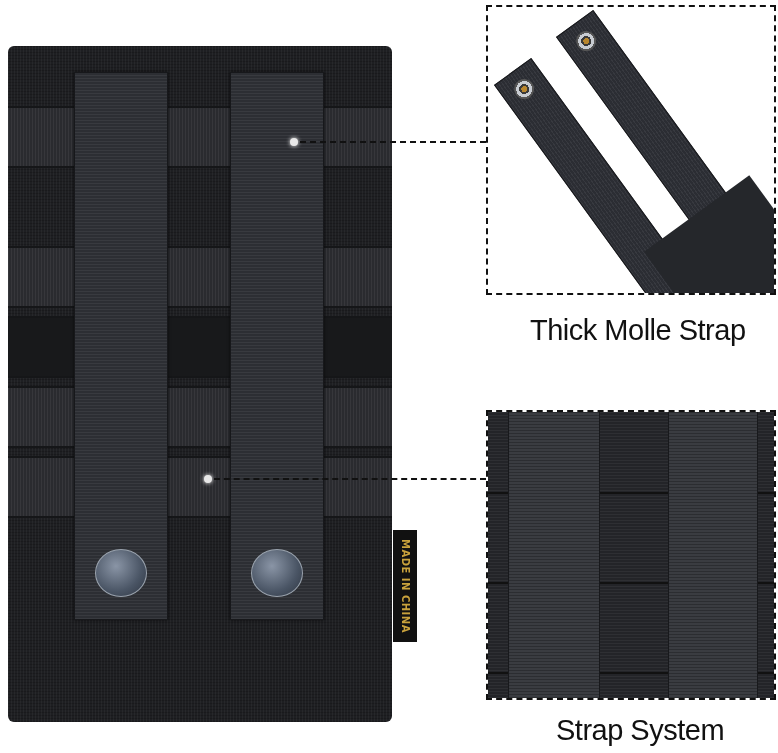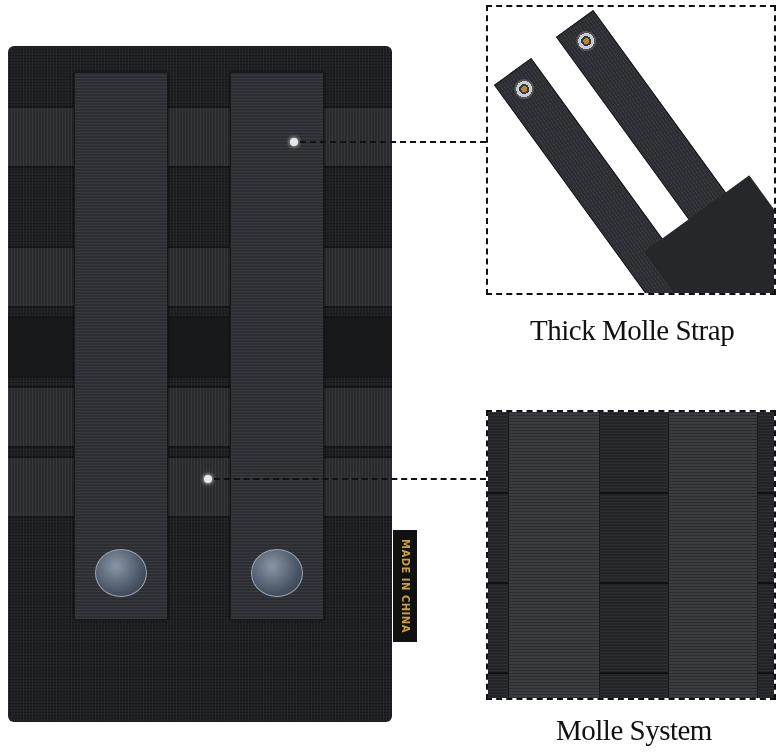--- a/index.html
+++ b/index.html
@@ -13,21 +13,21 @@
   .strap{position:absolute;top:26px;width:92px;height:546px;background:#2c2e33;border:1px solid #17181b;
     background-image:repeating-linear-gradient(0deg,rgba(255,255,255,0.06) 0 1px,transparent 1px 3px);
     box-shadow:0 0 3px rgba(0,0,0,0.6);}
   .snap{position:absolute;bottom:22px;left:50%;transform:translateX(-50%);width:50px;height:46px;border-radius:50%;
     background:radial-gradient(circle at 40% 35%,#8a95a6,#4a5565 60%,#2d3440);border:1px solid #9aa3ae;}
   .dot{position:absolute;width:8px;height:8px;border-radius:50%;background:#e8e8e8;box-shadow:0 0 4px #fff;}
   .leader{position:absolute;height:0;border-top:2px dashed #111;}
   .panel{position:absolute;border:2px dashed #111;overflow:hidden;background:#fff;}
   .label-tag{position:absolute;left:393px;top:530px;width:24px;height:112px;background:#111;color:#c9a23c;
     font-size:10px;font-weight:bold;writing-mode:vertical-rl;display:flex;align-items:center;justify-content:center;letter-spacing:0.5px;}
-  .caption{position:absolute;font-family:Liberation Serif, serif;font-size:29px;color:#111;letter-spacing:-0.5px;}
+  .caption{position:absolute;font-family:Liberation Sans, sans-serif;font-size:29px;color:#111;letter-spacing:-0.5px;}
   .dstrap{position:absolute;width:44px;height:300px;background:#2b2d33;border:1px solid #17181b;
     background-image:repeating-linear-gradient(90deg,rgba(255,255,255,0.06) 0 1px,transparent 1px 3px);
     transform-origin:top left;}
   .grommet{position:absolute;left:11px;top:10px;width:20px;height:20px;border-radius:50%;
     background:radial-gradient(circle,#b8862e 0 3px,#3a3a3a 3px 5px,#c8ccd2 5px 8px,#555 8px);}
   .molle-bg{position:absolute;inset:0;background:#232428;
     background-image:repeating-linear-gradient(0deg,rgba(255,255,255,0.05) 0 1px,transparent 1px 3px);}
   .molle-strap{position:absolute;top:0;bottom:0;background:#3a3c41;
     background-image:repeating-linear-gradient(0deg,rgba(0,0,0,0.25) 0 1px,transparent 1px 3px);
     border-left:1px solid #18191c;border-right:1px solid #18191c;}
@@ -71,13 +71,13 @@
 <div class="caption" style="left:530px;top:314px">Thick Molle Strap</div>
 
 <div class="panel" style="left:486px;top:410px;width:286px;height:286px">
   <div class="molle-bg"></div>
   <div class="molle-row" style="top:80px"></div>
   <div class="molle-row" style="top:170px"></div>
   <div class="molle-row" style="top:260px"></div>
   <div class="molle-strap" style="left:20px;width:90px"></div>
   <div class="molle-strap" style="left:180px;width:88px"></div>
 </div>
-<div class="caption" style="left:556px;top:714px">Molle System</div>
+<div class="caption" style="left:556px;top:714px">Strap System</div>
 
 </body></html>

